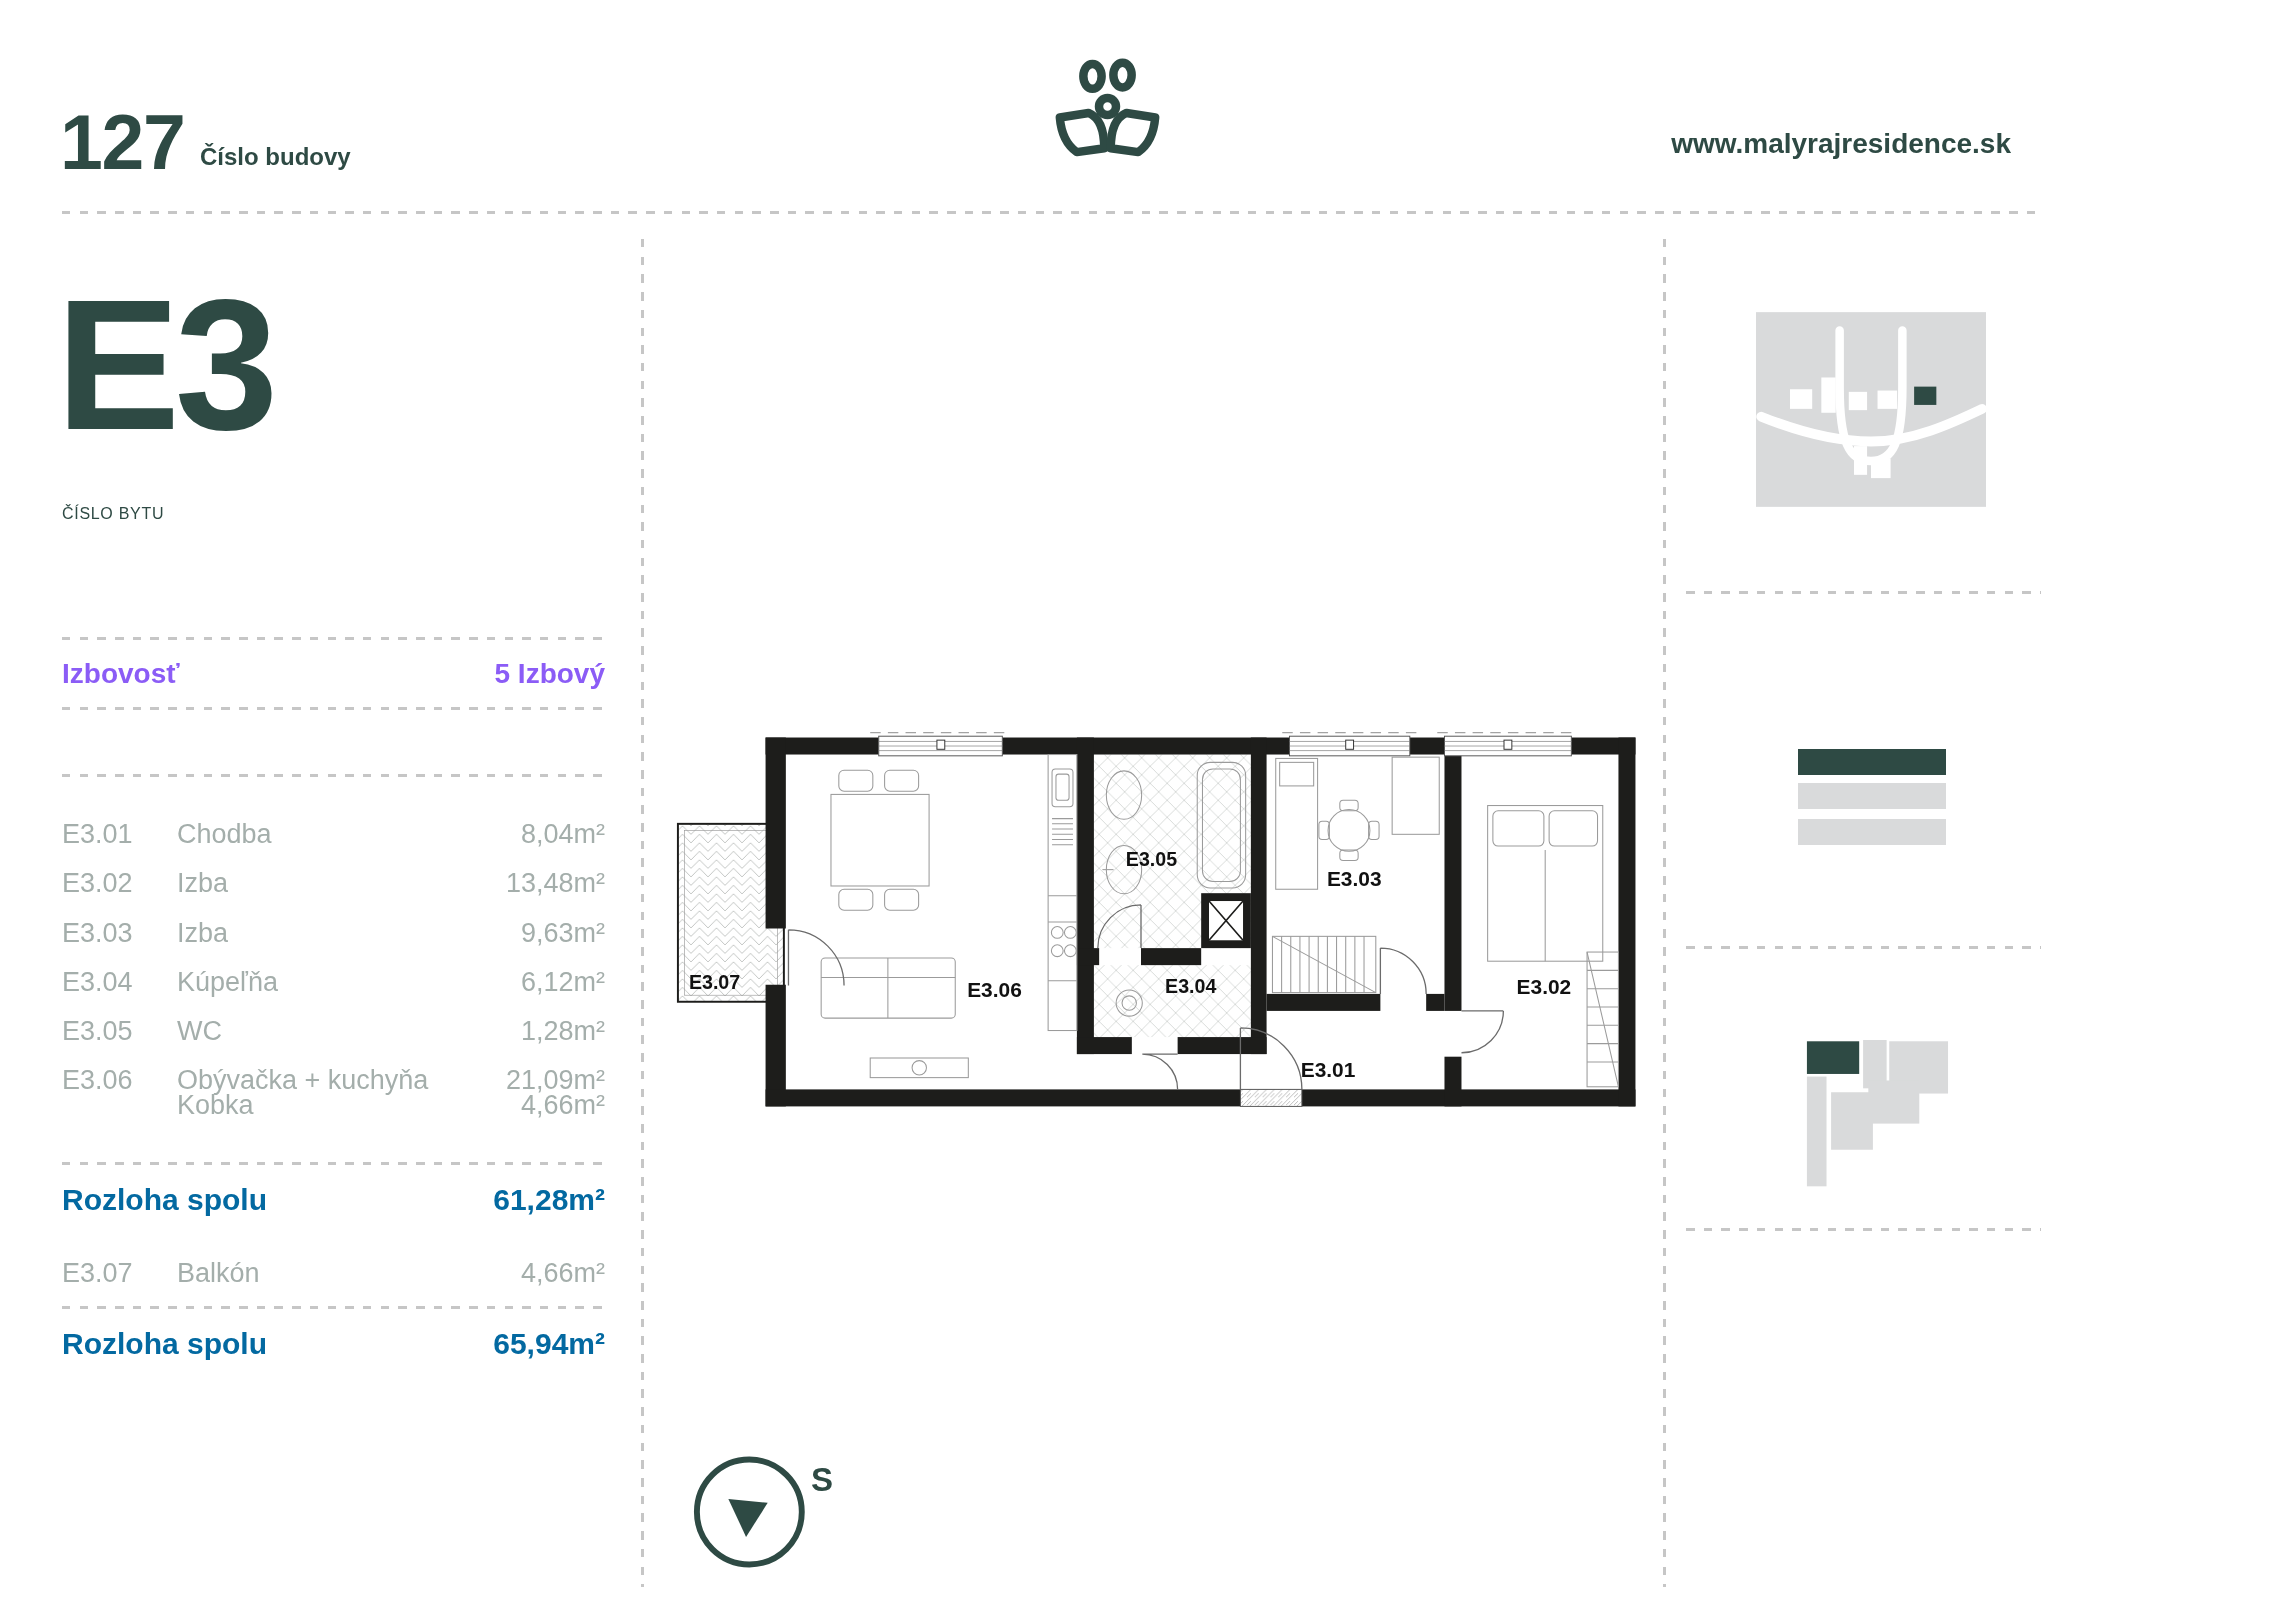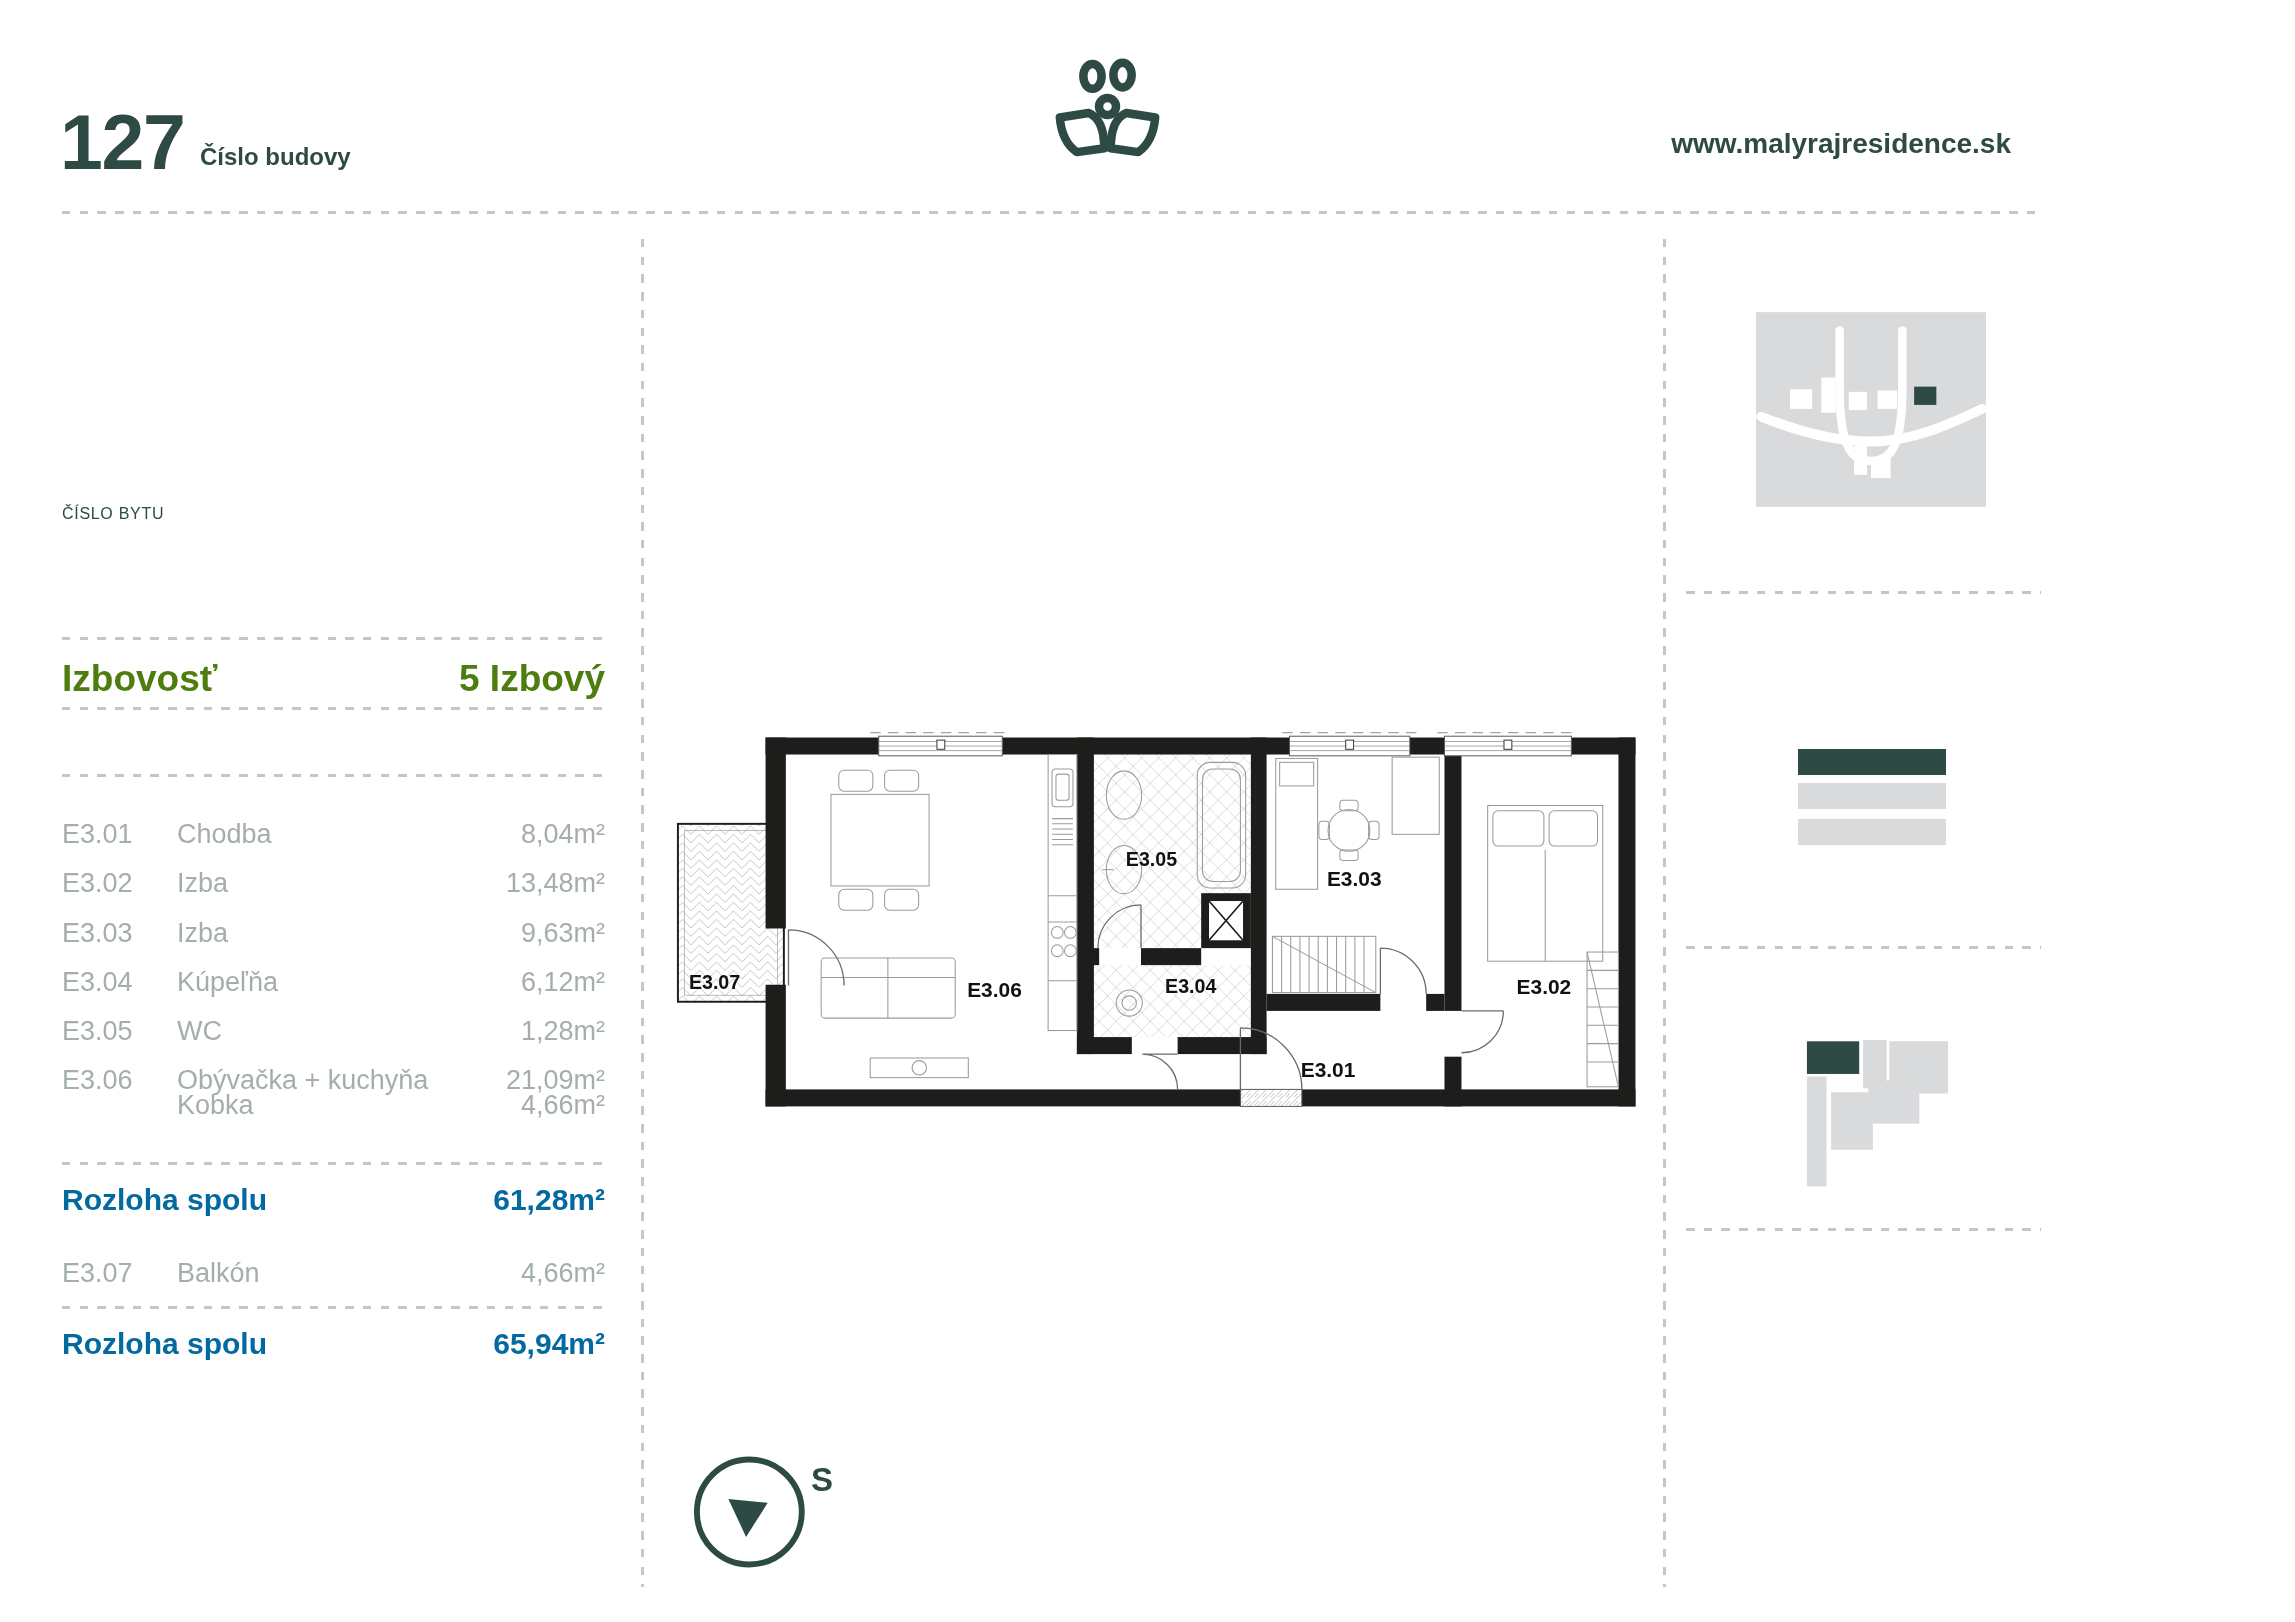--- a/index.html
+++ b/index.html
@@ -12,21 +12,21 @@
   .vdash{position:absolute;width:3.3px;
          background:repeating-linear-gradient(180deg,#c6c6c6 0 8.5px,transparent 8.5px 17.7px);}
   
   .bldg-num{left:60px;top:98px;font-size:77px;font-weight:700;letter-spacing:-1.3px;}
   .bldg-lbl{left:200px;top:143px;font-size:24px;font-weight:700;}
   .site-url{right:30px;top:128px;font-size:28px;font-weight:700;}
   
   .unit-id{left:56px;top:272px;font-size:186px;font-weight:700;letter-spacing:-5.2px;line-height:1;}
   .unit-id-lbl{left:62px;top:505px;font-size:16px;font-weight:400;letter-spacing:0.7px;}
   .trow{position:absolute;left:62px;width:543px;display:flex;justify-content:space-between;align-items:baseline;}
-  .trow.bold{font-size:37px;font-weight:700;color:#4d7c0f;}
+  .trow.bold{font-size:28px;font-weight:700;color:#8b5cf6;}
   .trow.total{font-size:30px;font-weight:700;color:#0369a1;}
   .trow.gray{font-size:27px;font-weight:400;color:#a4aeab;}
   .trow .c1{width:115px;flex:none;}
   .trow .c2{flex:1;text-align:left;}
   .trow .c3{flex:none;text-align:right;}
   .plan-wrap{left:674px;top:732px;width:968px;height:393px;}
   .sitemap{left:1756px;top:312px;width:230px;height:195px;}
   .bar{position:absolute;left:1798px;width:148px;height:26px;}
   .footprint{left:1803px;top:1037px;width:147px;height:151px;}
   .compass{left:691px;top:1453px;width:118px;height:118px;}
@@ -50,20 +50,21 @@
         <path d="M12 94 L56 87 Q80 97 80 141 L38 147 Q15 131 12 94 Z"></path>
         <path d="M158 94 L114 87 Q90 97 90 141 L132 147 Q155 131 158 94 Z"></path>
       </g>
     </svg>
   </div>
 
   <div class="abs site-url">www.malyrajresidence.sk</div>
 
   <div class="hdash" style="left:62px;top:211px;width:2171px;"></div>
 
+  <div class="abs unit-id">E3</div>
   <div class="abs unit-id-lbl">ČÍSLO BYTU</div>
 
   <div class="hdash" style="left:62px;top:637px;width:543px;"></div>
 
   <div class="trow bold" style="top:658px;">
     <span class="c1" style="width:auto;">Izbovosť</span>
     <span class="c3">5 Izbový</span>
   </div>
 
   <div class="hdash" style="left:62px;top:707px;width:543px;"></div>

